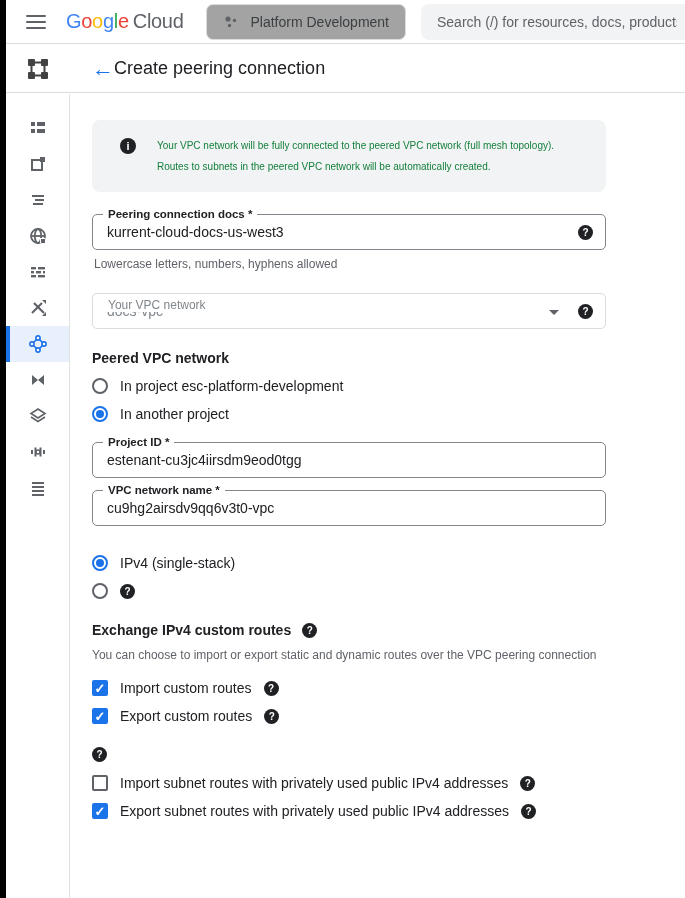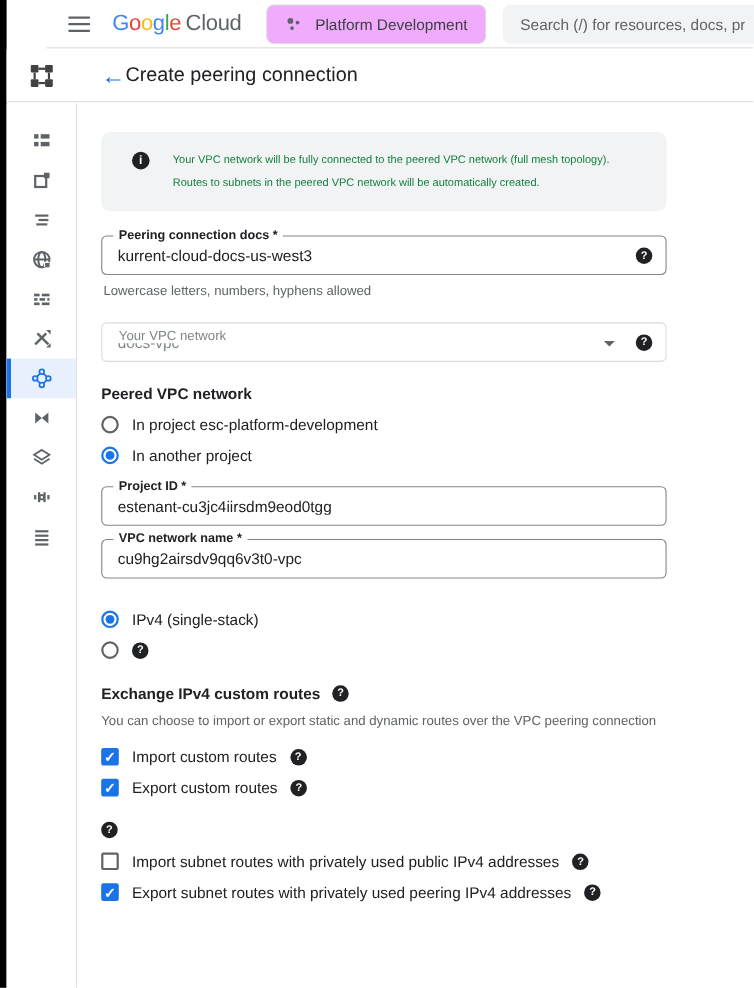--- a/index.html
+++ b/index.html
@@ -4,31 +4,31 @@
 <style>
   * { margin:0; padding:0; box-sizing:border-box; }
   html,body { width:685px; height:898px; overflow:hidden; background:#fff;
               font-family:"Liberation Sans", sans-serif; color:#202124; }
 
   
   .left-strip { position:absolute; left:0; top:0; width:6px; height:898px; background:#000; }
 
   
   .topbar { position:absolute; left:6px; top:0; right:0; height:44px; background:#fff;
-            border-bottom:1px solid #dadce0; display:flex; align-items:center;margin-left:36px; }
+            border-bottom:1px solid #dadce0; display:flex; align-items:center; }
   .hamburger { width:20px; height:14px; margin-left:20px; display:flex; flex-direction:column;
                justify-content:space-between; cursor:pointer; }
   .hamburger span { display:block; height:2px; background:#5f6368; border-radius:1px; }
   .logo { margin-left:20px; font-size:20px; letter-spacing:-0.3px; white-space:nowrap; }
   .logo .cloud { color:#5f6368; margin-left:4px; }
   .lg0,.lg3 { color:#4285F4; } .lg1,.lg5 { color:#EA4335; }
   .lg2 { color:#FBBC05; } .lg4 { color:#34A853; }
   .proj-btn { margin-left:22px; height:36px; min-width:198px; border:1px solid #dadce0;
               border-radius:7px; display:flex; align-items:center; padding:0 16px; gap:12px;
-              background:#f0abfc; cursor:pointer; }
+              background:#a3a3a3; cursor:pointer; }
   .proj-btn .label { font-size:14px; color:#3c4043; }
   .searchbar { position:absolute; left:415px; right:-8px; top:4px; height:36px;
                background:#f1f3f4; border-radius:8px 0 0 8px; display:flex; align-items:center; }
   .searchbar input { border:none; outline:none; background:transparent; width:100%;
                      font-size:14px; color:#5f6368; padding:0 16px;
                      font-family:"Liberation Sans", sans-serif; }
   .searchbar input::placeholder { color:#5f6368; opacity:1; }
 
   
   .pageheader { position:absolute; left:6px; top:45px; right:0; height:48px; background:#fff;
@@ -330,18 +330,18 @@
       <span class="help">?</span>
     </div>
 
     <div class="choice-row mt11">
       <span class="checkbox"></span>
       <span class="lbl">Import subnet routes with privately used public IPv4 addresses</span>
       <span class="help">?</span>
     </div>
     <div class="choice-row mt8">
       <span class="checkbox on">✓</span>
-      <span class="lbl">Export subnet routes with privately used peering IPv4 addresses</span>
+      <span class="lbl">Export subnet routes with privately used public IPv4 addresses</span>
       <span class="help">?</span>
     </div>
 
   </div>
 </div>
 
 </body></html>

